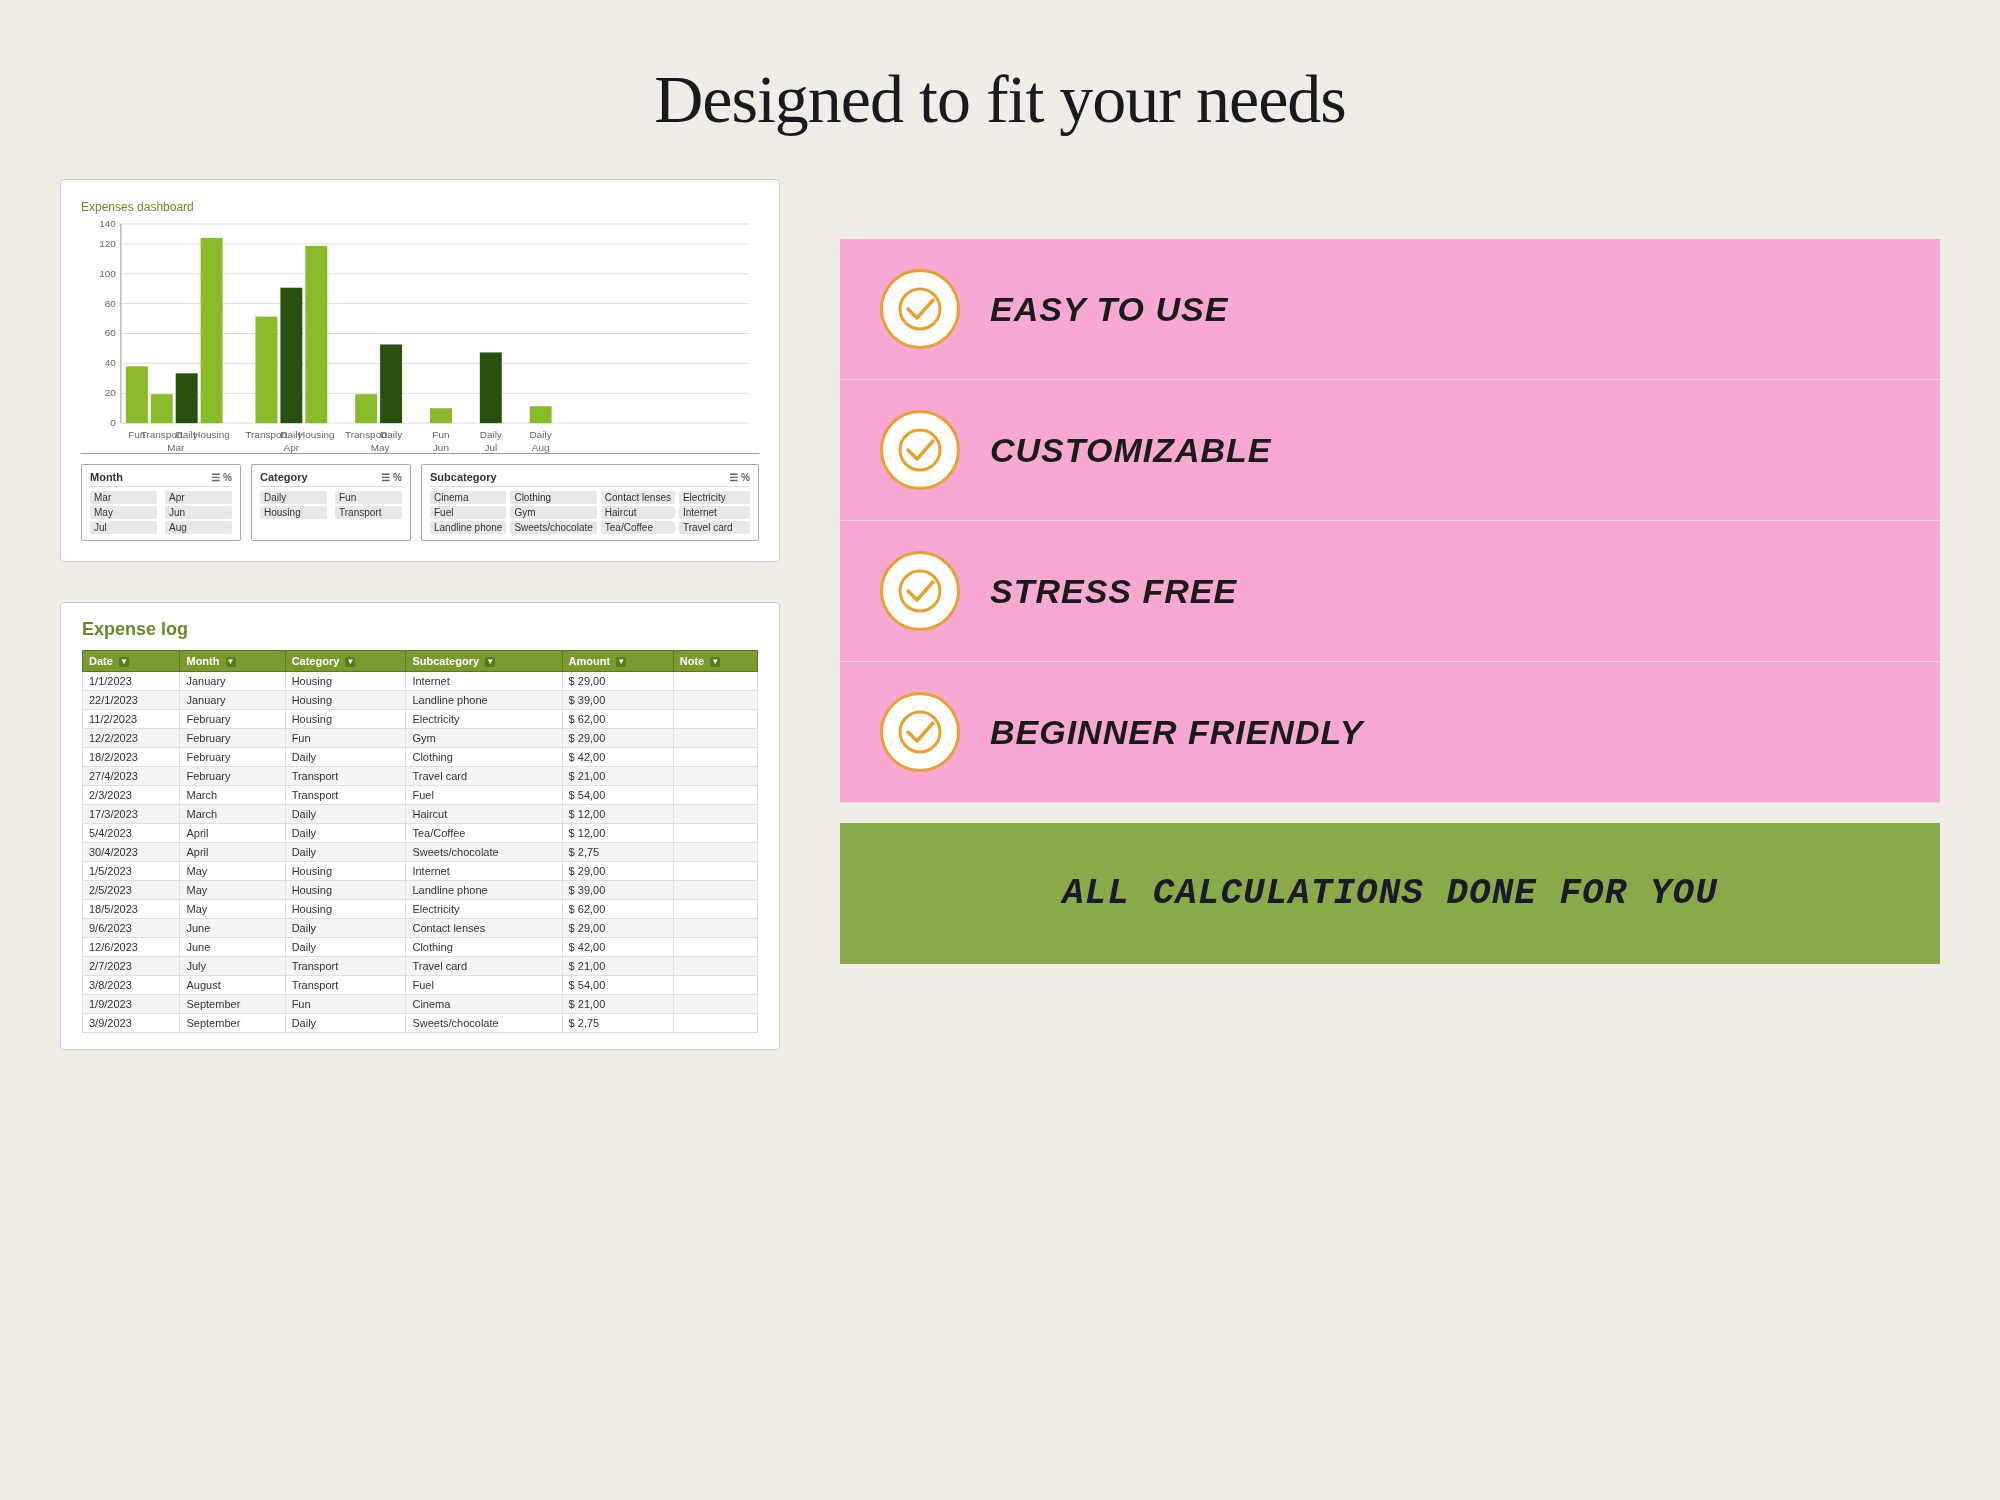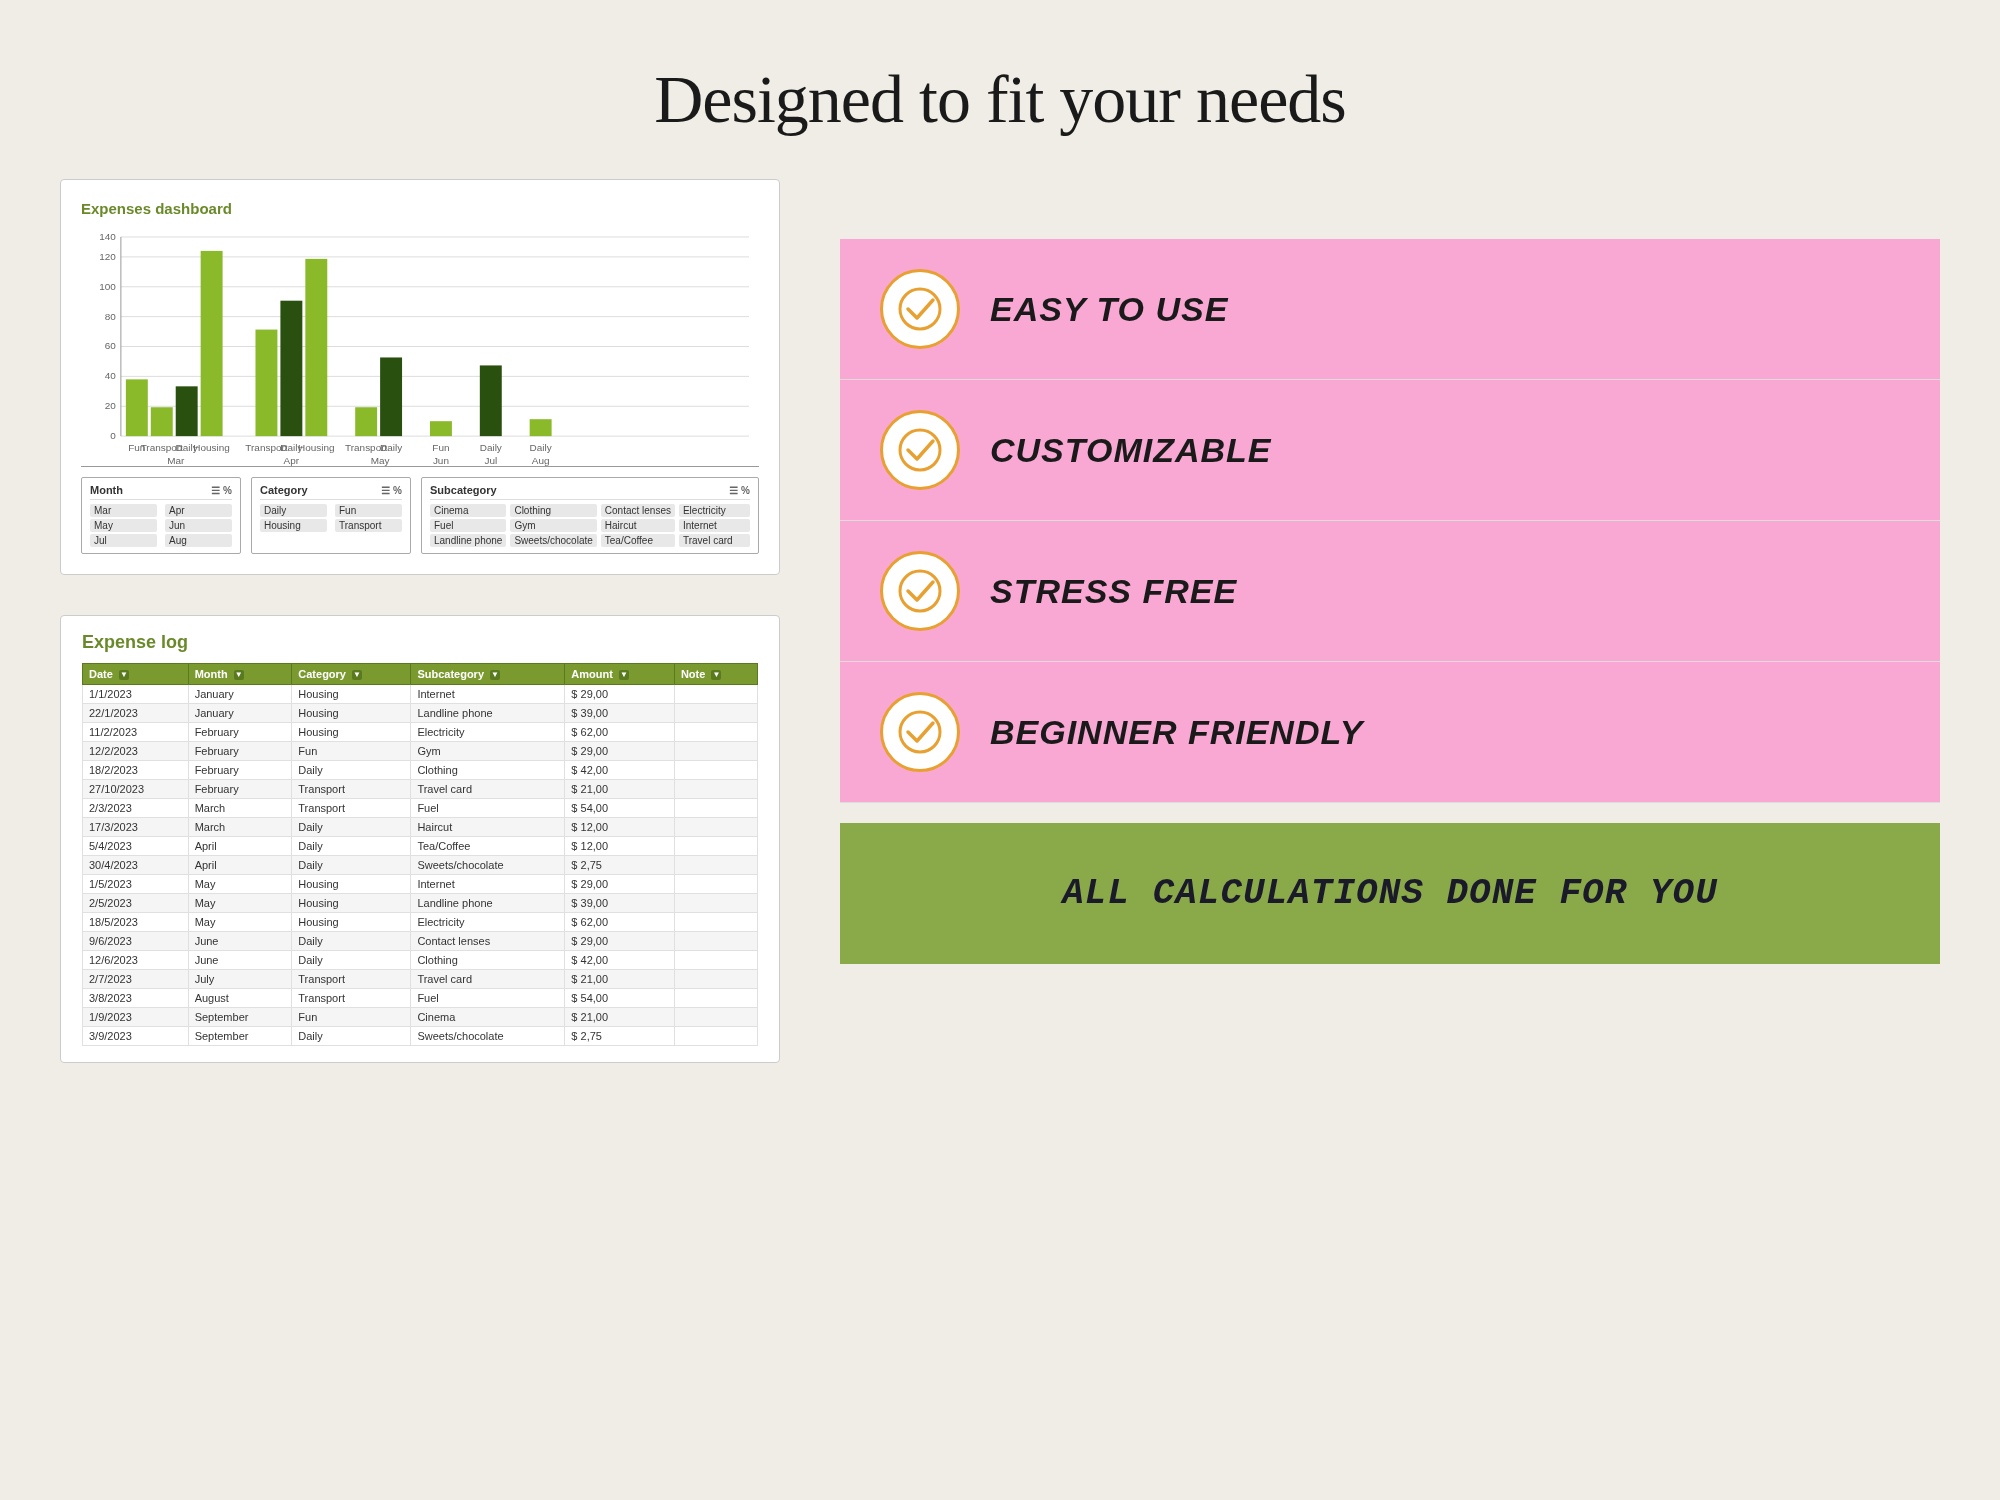--- a/index.html
+++ b/index.html
@@ -55,25 +55,24 @@
 
     
     .dashboard-card {
       background: #fff;
       border: 1px solid #ccc;
       border-radius: 4px;
       padding: 20px;
     }
 
     .dashboard-title {
-      font-size: 15px;
-      font-weight: 700;
+      font-size: 12px;
+      font-weight: 400;
       color: #6a8a2a;
       font-family: Arial, sans-serif;
-      margin-bottom: 10px;
     }
 
     
     .chart-area {
       width: 100%;
       height: 240px;
       position: relative;
       border-bottom: 1px solid #999;
       margin-bottom: 10px;
     }
@@ -472,21 +471,21 @@
               </tr>
               <tr>
                 <td>18/2/2023</td>
                 <td>February</td>
                 <td>Daily</td>
                 <td>Clothing</td>
                 <td>$ 42,00</td>
                 <td></td>
               </tr>
               <tr>
-                <td>27/10/2023</td>
+                <td>27/4/2023</td>
                 <td>February</td>
                 <td>Transport</td>
                 <td>Travel card</td>
                 <td>$ 21,00</td>
                 <td></td>
               </tr>
               <tr>
                 <td>2/3/2023</td>
                 <td>March</td>
                 <td>Transport</td>

